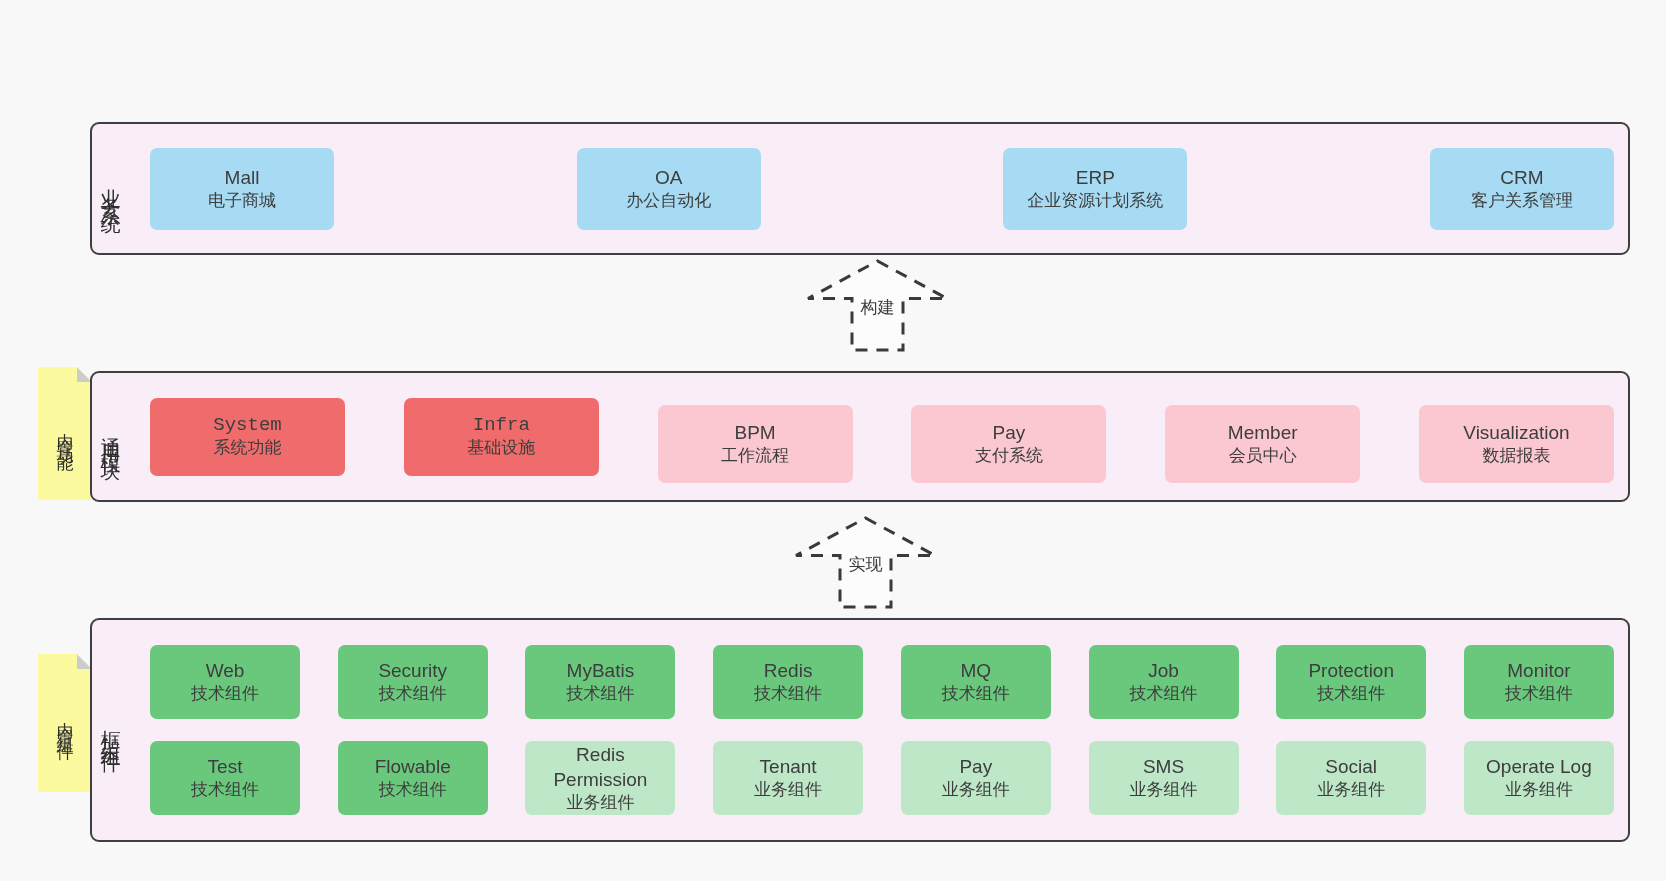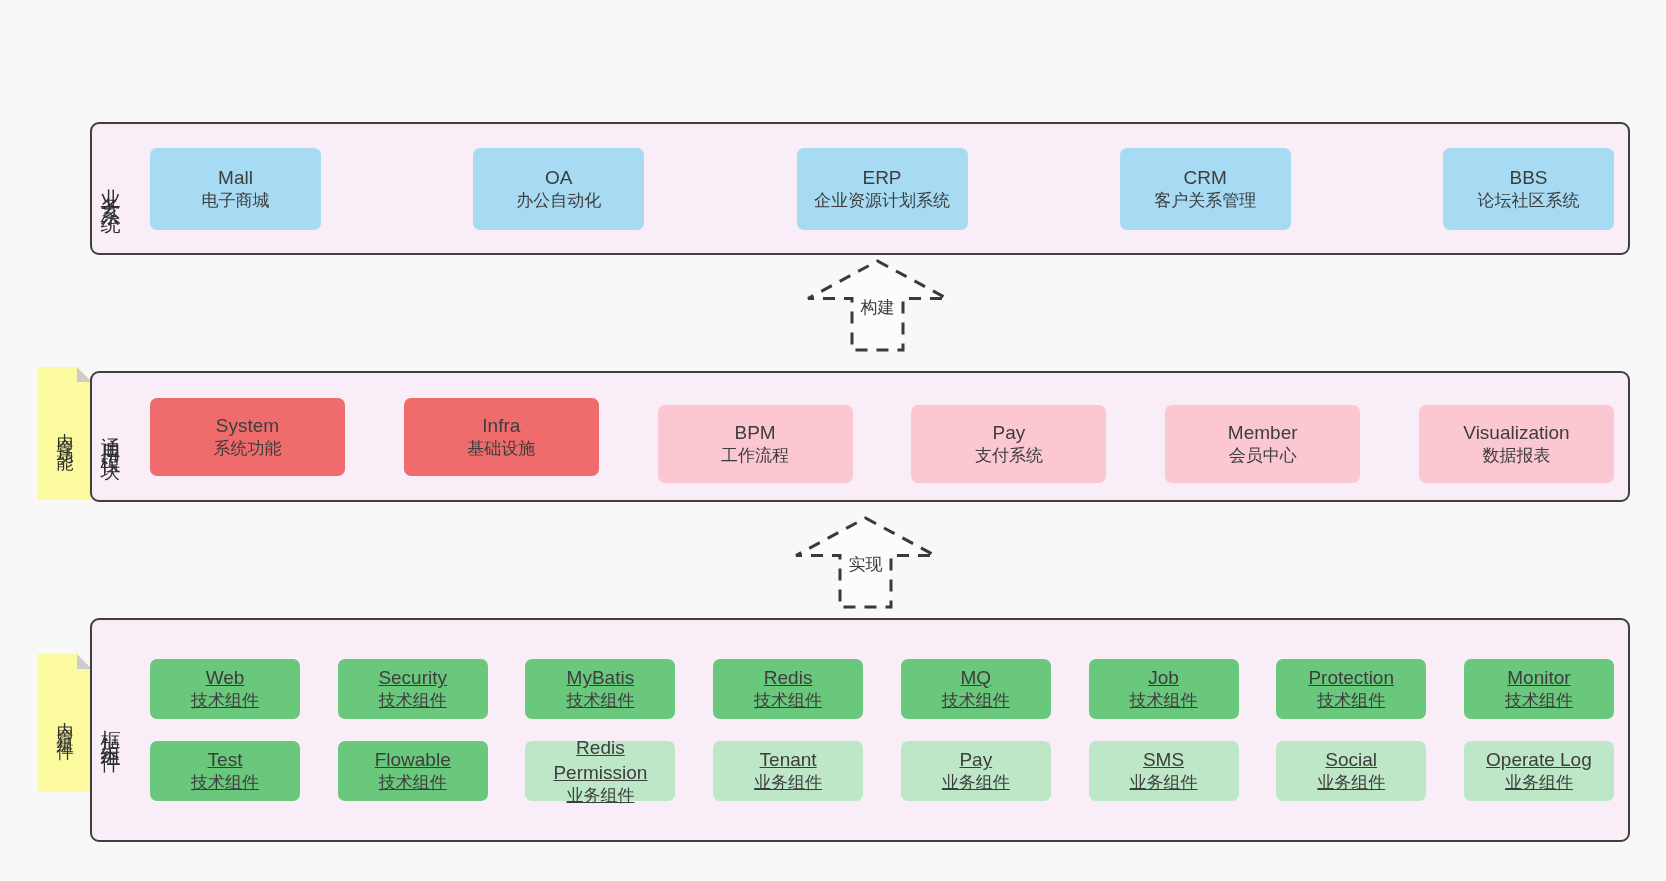--- a/index.html
+++ b/index.html
@@ -60,27 +60,27 @@
   }
   .boxes-row{display:flex;justify-content:space-between;}
 
   
   .box{
     border-radius:7px;
     display:flex;flex-direction:column;justify-content:center;align-items:center;
     text-align:center;line-height:1.32;
     box-sizing:border-box;padding:4px 6px;
   }
-  .band-business .box{width:171px;height:82px;}
+  .band-business .box{width:184px;height:82px;}
   .band-modules  .box{width:195px;height:78px;}
-  .band-components .box{width:150px;height:60px;text-decoration:underline;}
+  .band-components .box{width:150px;height:74px;}
   .box-title{font-size:19px;}
   .box-subtitle{font-size:17px;}
   .v-blue{background:var(--blue,#a7dbf3);}
-  .v-red{background:var(--red,#f06c6c);}
+  .v-red{background:var(--red,#f06c6c);font-family:Liberation Mono, monospace;}
   .v-pink{background:var(--pink,#fbc8d2);margin-top:14px;}
   .v-green{background:var(--green,#6ac87c);}
   .v-lightgreen{background:var(--lightgreen,#bde7c7);}
 
   
   .arrow{position:absolute;width:145px;height:95px;}
   .arrow svg{display:block;width:145px;height:95px;}
   .arrow-build{left:805px;top:258px;}
   .arrow-implement{left:793px;top:515px;}
   .arrow-label{
@@ -113,24 +113,20 @@
     <span class="box-subtitle">办公自动化</span>
   </div>
         <div class="box v-blue">
     <span class="box-title">ERP</span>
     <span class="box-subtitle">企业资源计划系统</span>
   </div>
         <div class="box v-blue">
     <span class="box-title">CRM</span>
     <span class="box-subtitle">客户关系管理</span>
   </div>
-        <div class="box v-blue">
-    <span class="box-title">BBS</span>
-    <span class="box-subtitle">论坛社区系统</span>
-  </div>
       </div>
   </div>
 
   <div class="arrow arrow-build">
     <svg viewBox="0 0 145 95">
       <path d="M72.5 3 L142 40.5 L98 40.5 L98 92 L47 92 L47 40.5 L3 40.5 Z" fill="var(--arrow-fill,#fcfcfc)" stroke="var(--arrow-line,#3a3a3a)" stroke-width="3" stroke-dasharray="12 9"></path>
     </svg>
     <div class="arrow-label">构建</div>
   </div>
 

